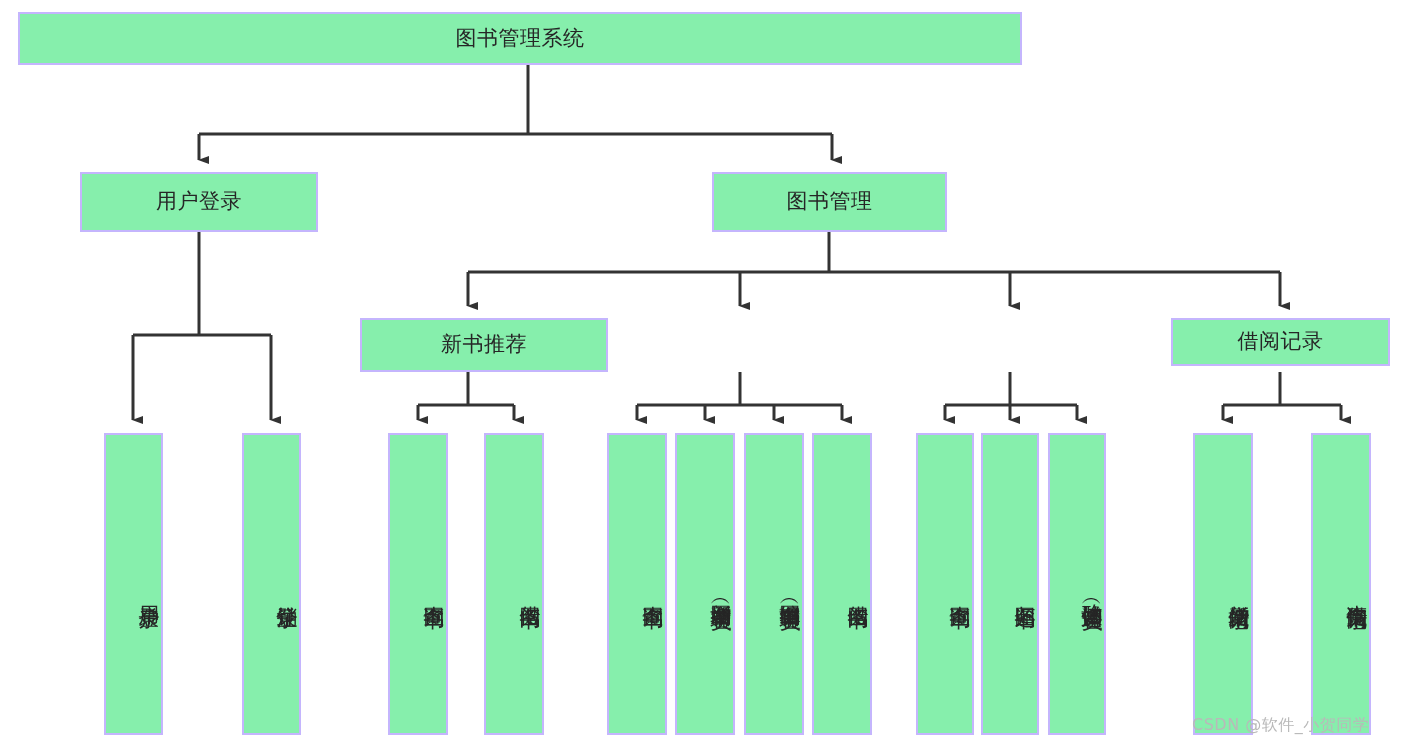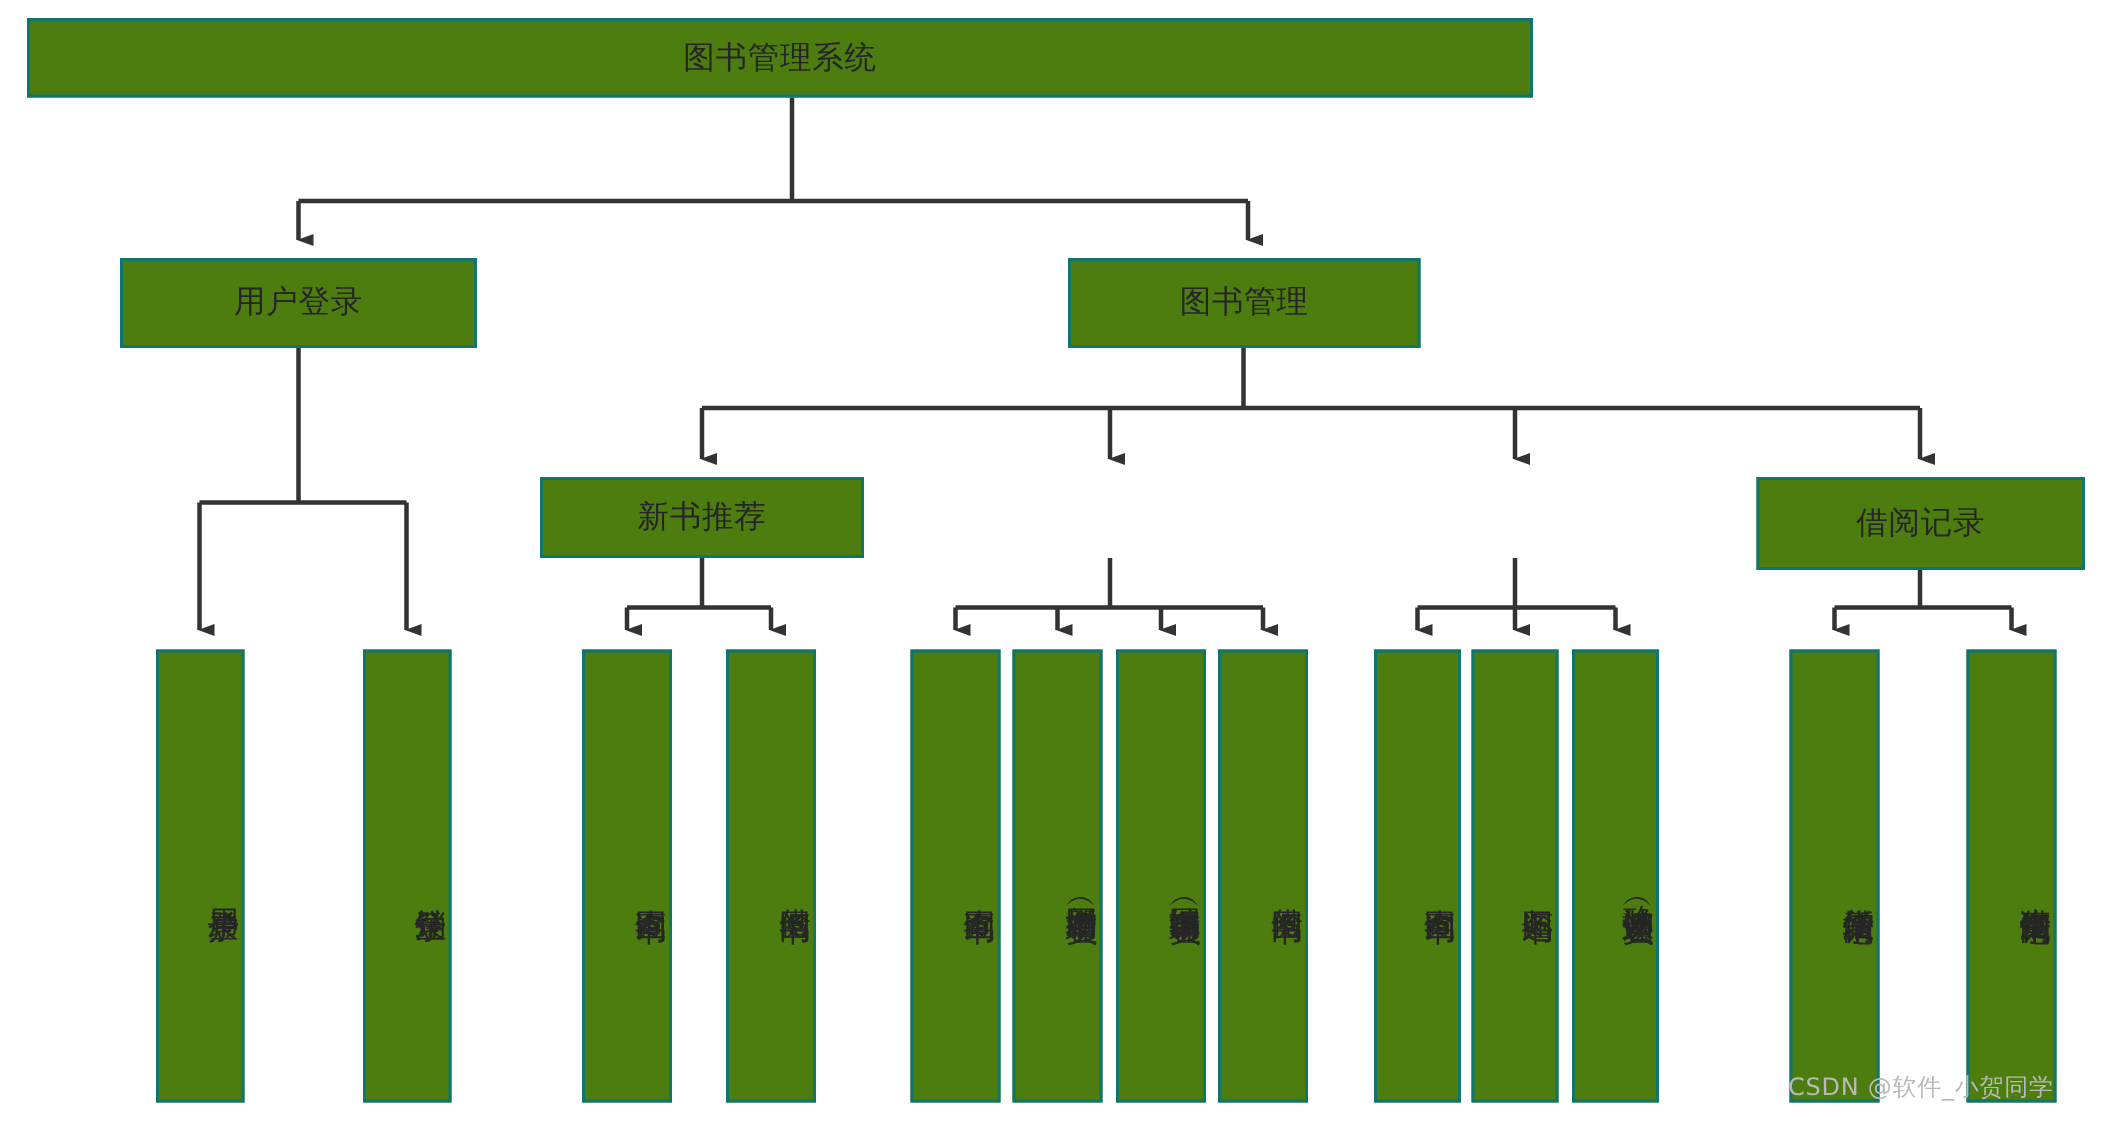--- a/index.html
+++ b/index.html
@@ -22,22 +22,22 @@
     position: absolute;
     left: 0;
     top: 0;
     width: 1405px;
     height: 747px;
     pointer-events: none;
   }
   .node {
     position: absolute;
     box-sizing: border-box;
-    background: #4d7c0f;
-    border: 2px solid #0f766e;
+    background: #86efac;
+    border: 2px solid #c4b5fd;
     display: flex;
     align-items: center;
     justify-content: center;
     color: #262626;
   }
   .node-h {
     font-size: 21px;
     line-height: 1.2;
     letter-spacing: 0.5px;
     white-space: nowrap;
@@ -123,24 +123,24 @@
     <span>图书管理系统</span>
   </div>
 
   <div class="node node-h" style="left:80px; top:172px; width:238px; height:60px;">
     <span>用户登录</span>
   </div>
   <div class="node node-h" style="left:712px; top:172px; width:235px; height:60px;">
     <span>图书管理</span>
   </div>
 
-  <div class="node node-h" style="left:360px; top:318px; width:216px; height:54px;text-align:right;">
+  <div class="node node-h" style="left:360px; top:318px; width:248px; height:54px;text-align:right;">
     <span>新书推荐</span>
   </div>
-  <div class="node node-h" style="left:1171px; top:318px; width:219px; height:62px;">
+  <div class="node node-h" style="left:1171px; top:318px; width:219px; height:48px;">
     <span>借阅记录</span>
   </div>
 
   <div class="node node-v" style="left:104px; top:433px; width:59px; height:302px;">
     <span>用户登录</span>
   </div>
   <div class="node node-v" style="left:242px; top:433px; width:59px; height:302px;">
     <span>注销登录</span>
   </div>
 

